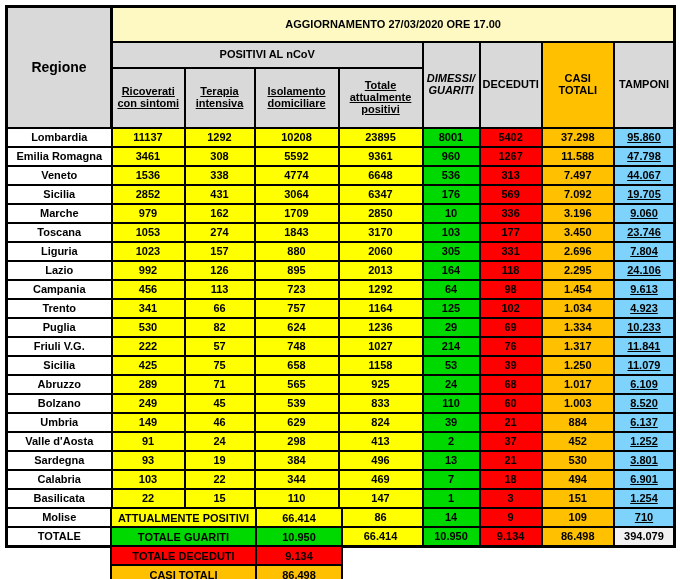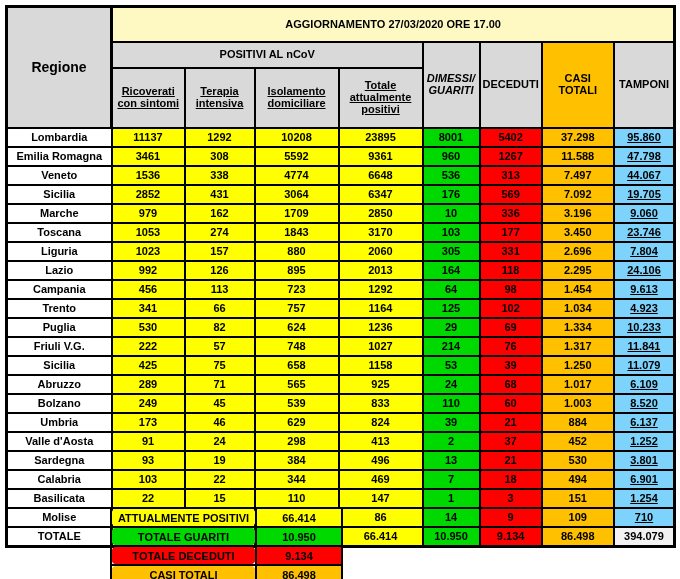--- a/index.html
+++ b/index.html
@@ -21,21 +21,21 @@
   .c-yellow{background:#ffff00;}
   .c-green{background:#00d900;border-left-width:3px;}
   .th-dimessi{border-left-width:3px;font-style:italic;}
   .c-red{background:#ff0000;}
   .c-orange{background:#ffc000;}
   .c-gray{background:#7dd3fc;text-decoration:underline;}
   .c-white{background:#f2f2f2;}
   tr.total-row td{border-top-width:3px;height:20px;font-size:11.5px;}
   #legend{position:absolute;left:110px;top:507px;border:2px solid #000;}
   #legend td{border:2px solid #000;height:17px;font-size:11px;text-align:center;padding:0 2px;}
-  #legend .lg-label{width:139px;border-radius:7px;}
+  #legend .lg-label{width:139px;}
   #legend .lg-value{width:80px;}
 </style>
 </head>
 <body>
 
 <table id="main-table">
   <colgroup>
     <col style="width:105px">
       <col style="width:73px">
       <col style="width:70px">
@@ -226,21 +226,21 @@
         <td class="c-yellow">45</td>
         <td class="c-yellow">539</td>
         <td class="c-yellow">833</td>
         <td class="c-green">110</td>
         <td class="c-red">60</td>
         <td class="c-orange">1.003</td>
         <td class="c-gray">8.520</td>
       </tr>
       <tr>
         <td class="region">Umbria</td>
-        <td class="c-yellow">173</td>
+        <td class="c-yellow">149</td>
         <td class="c-yellow">46</td>
         <td class="c-yellow">629</td>
         <td class="c-yellow">824</td>
         <td class="c-green">39</td>
         <td class="c-red">21</td>
         <td class="c-orange">884</td>
         <td class="c-gray">6.137</td>
       </tr>
       <tr>
         <td class="region">Valle d'Aosta</td>

